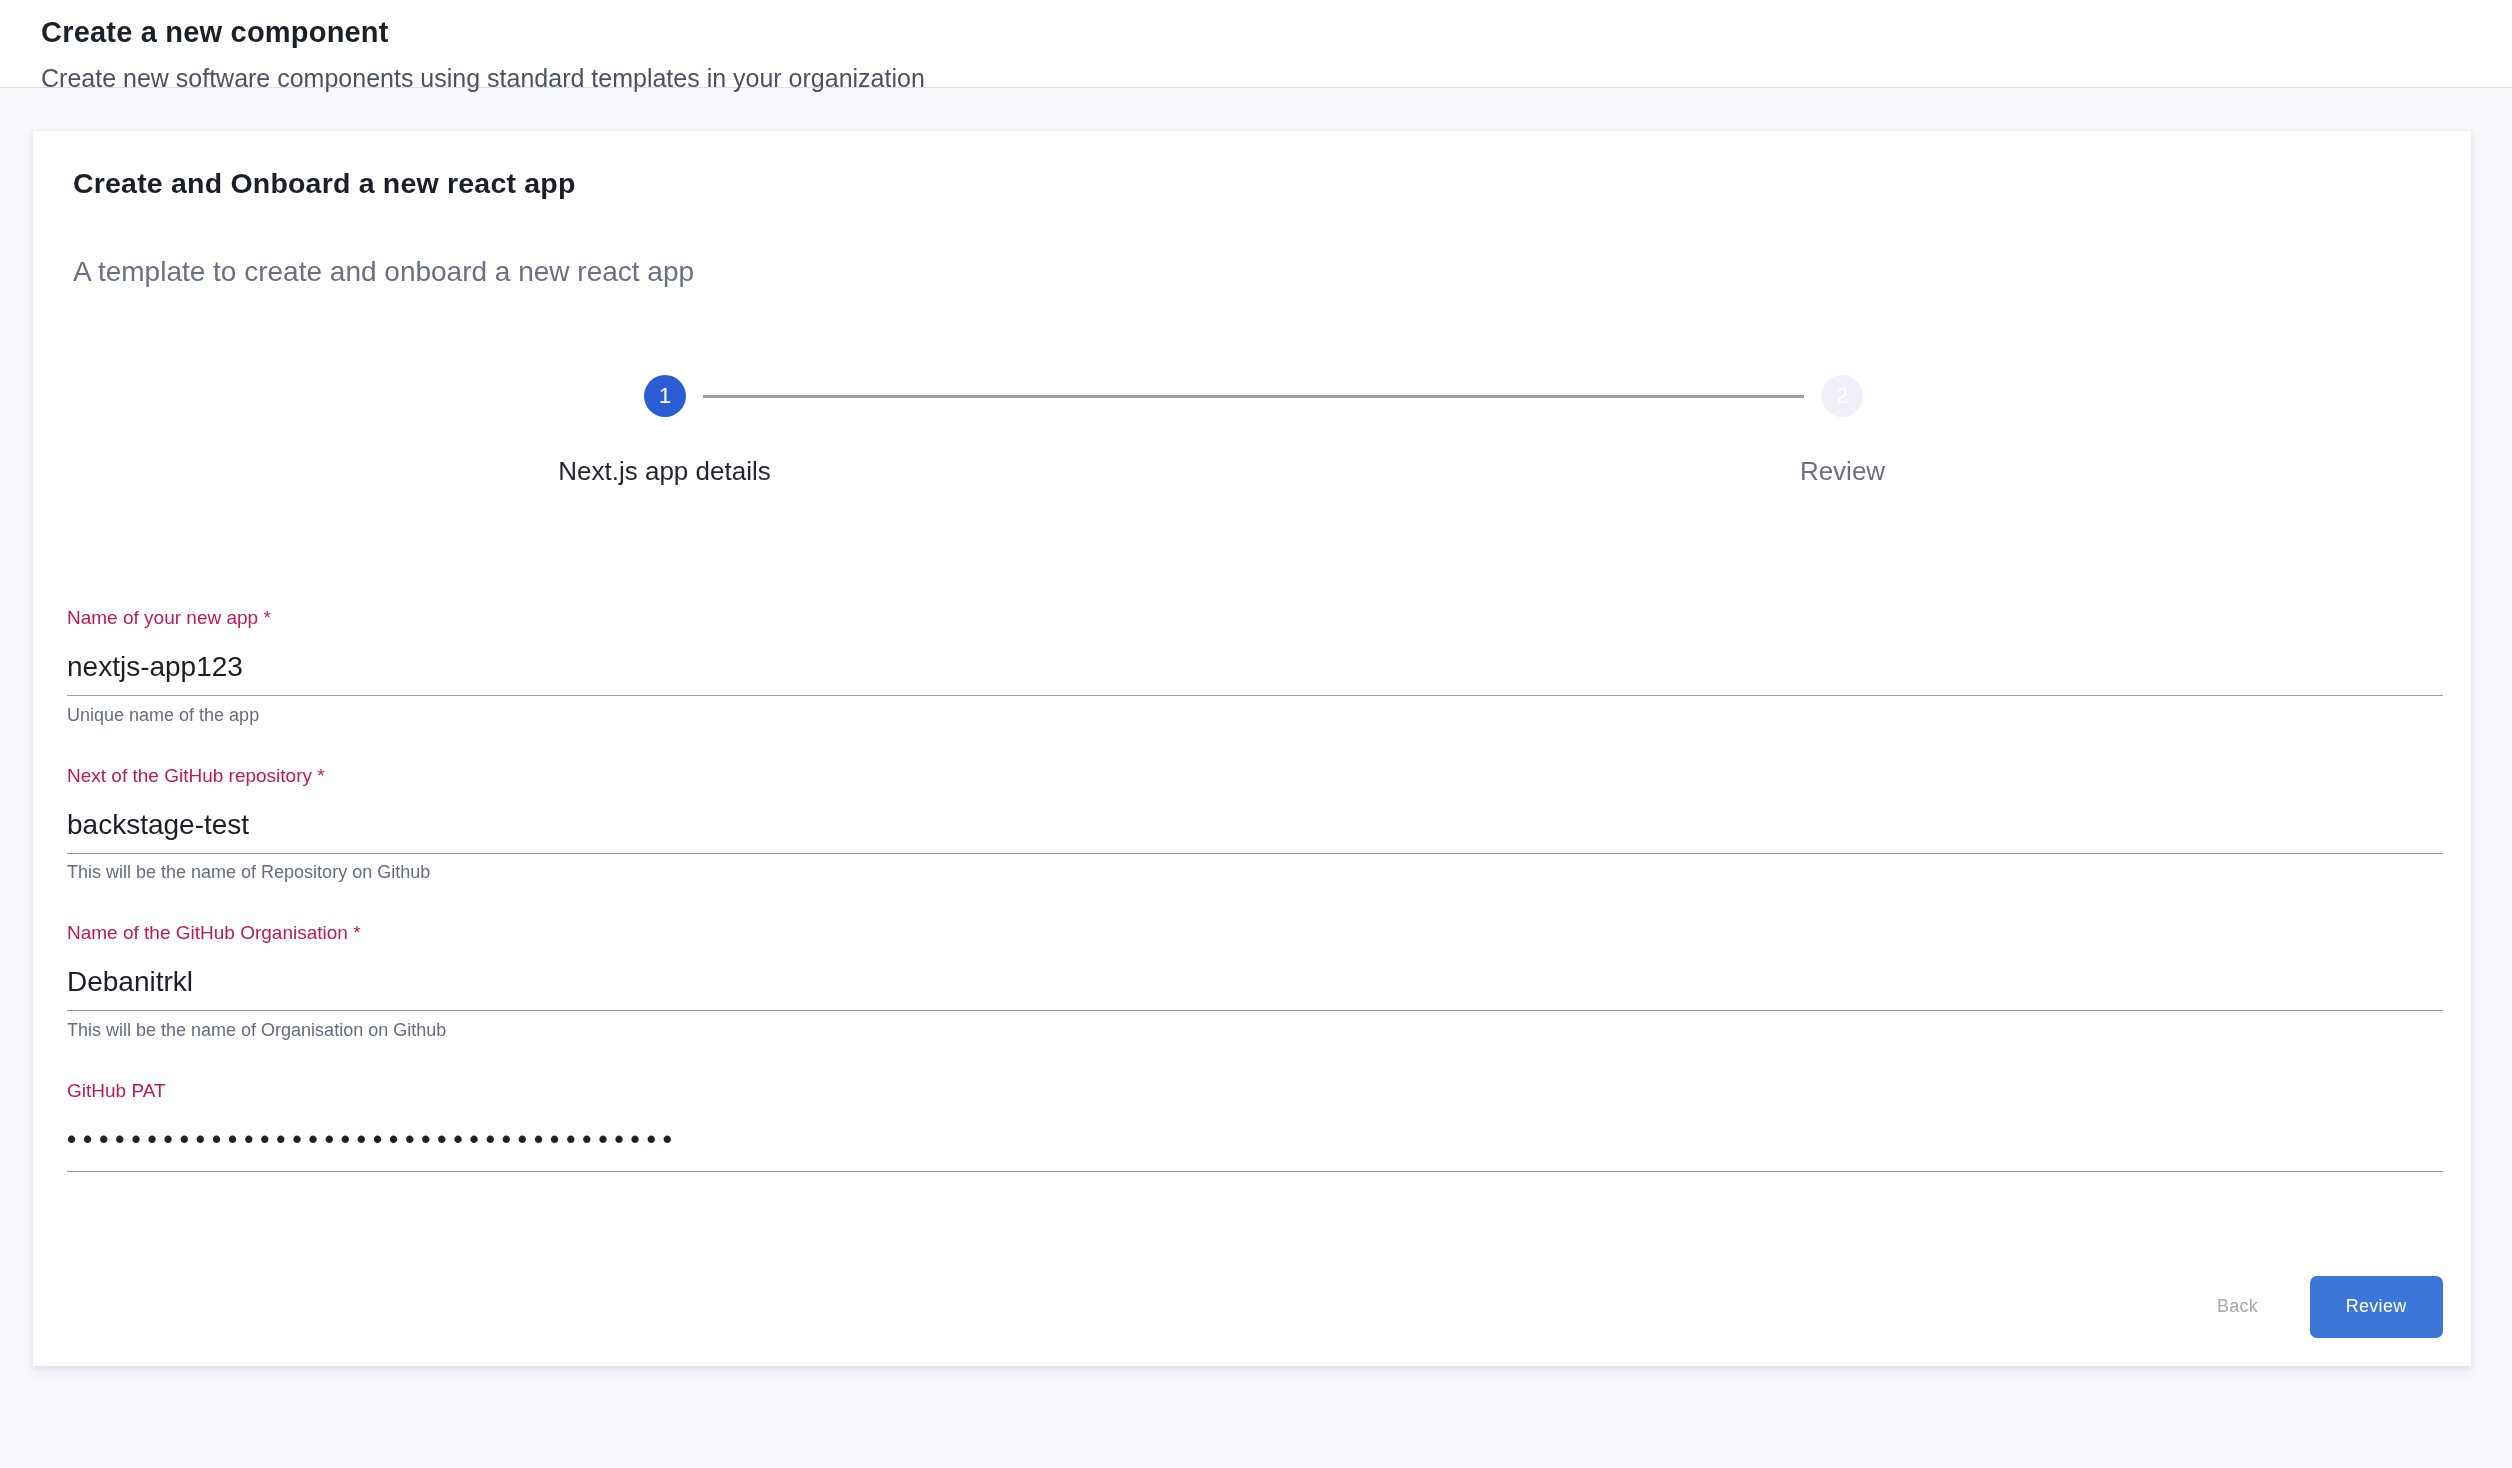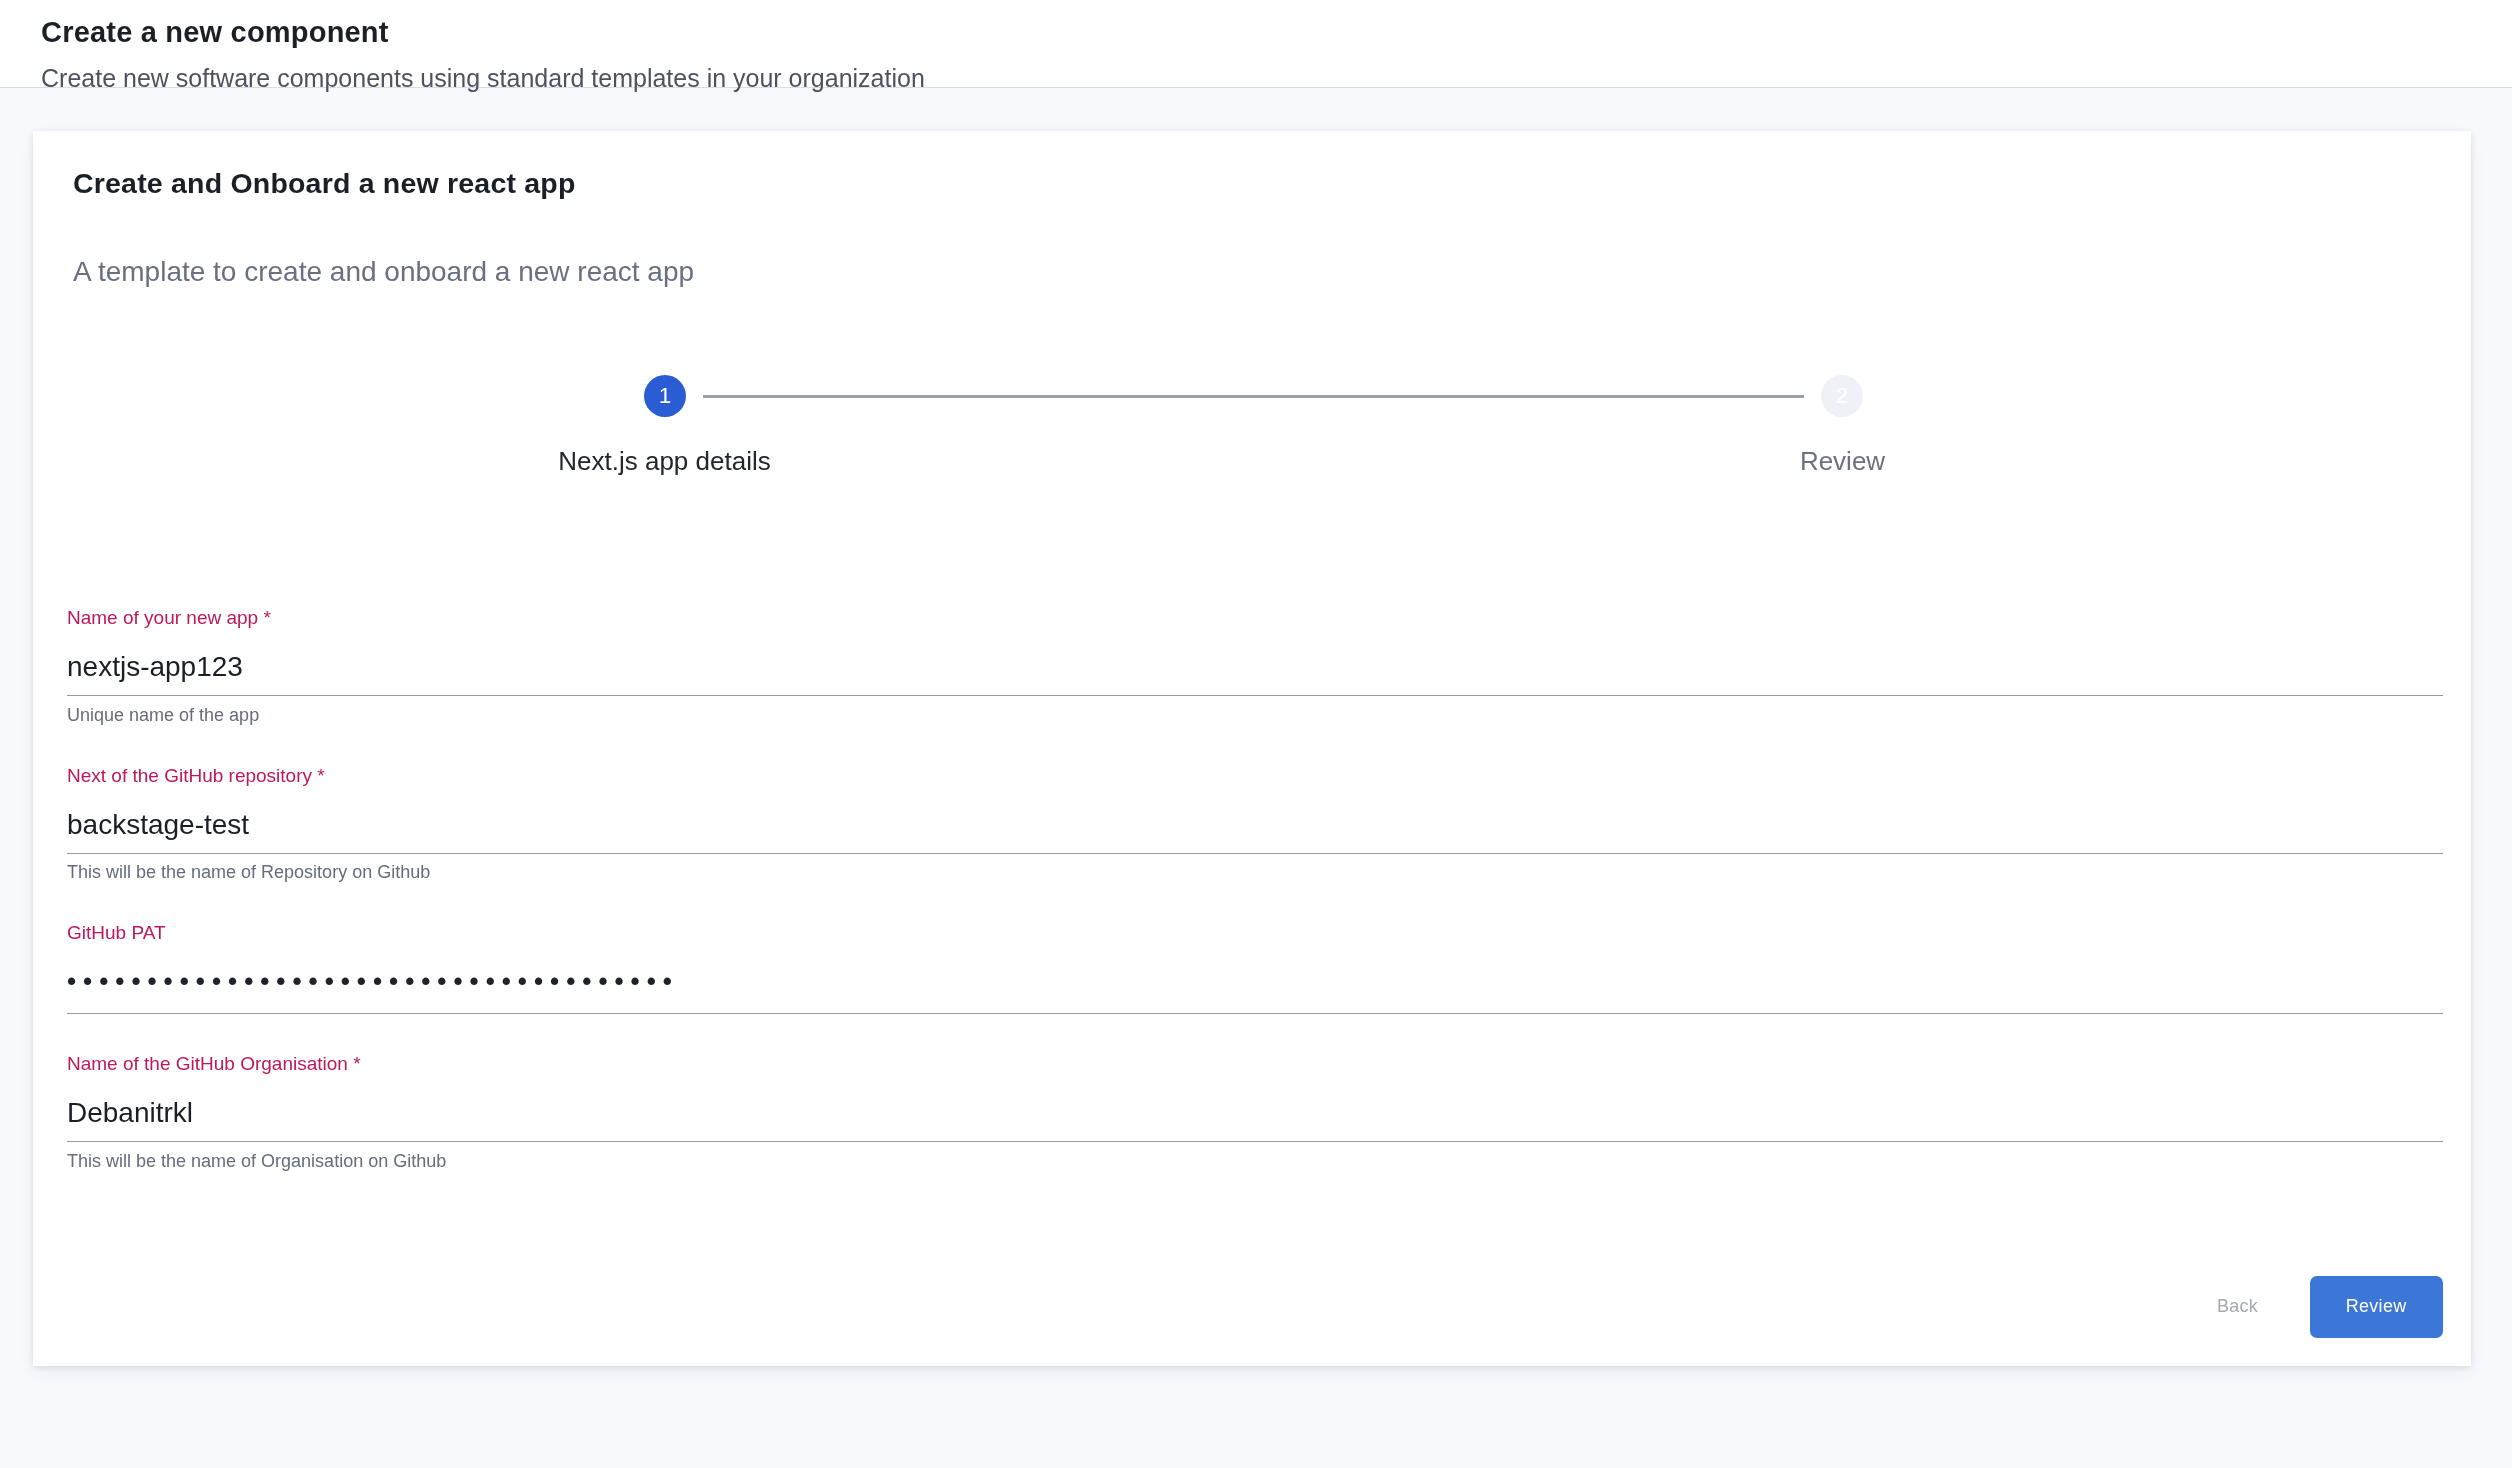--- a/index.html
+++ b/index.html
@@ -84,21 +84,21 @@
   .step-connector {
     position: absolute;
     left: 670px;
     top: 20px;
     width: 1101px;
     height: 2.6px;
     background: #9aa0ad;
   }
   .step-label {
     position: absolute;
-    top: 71px;
+    top: 81px;
     width: 433px;
     text-align: center;
     font-size: 26px;
   }
   .step-label.active { left: 415px; color: #23262e; }
   .step-label.upcoming { left: 1593px; color: #6b7183; }
 
   
   .form {
     margin: 95px 28.5px 0 34px;
@@ -194,28 +194,28 @@
       <div class="field-helper">Unique name of the app</div>
     </div>
 
     <div class="field">
       <label class="field-label">Next of the GitHub repository *</label>
       <input class="field-input" type="text" value="backstage-test" style="">
       <div class="field-helper">This will be the name of Repository on Github</div>
     </div>
 
     <div class="field">
-      <label class="field-label">GitHub PAT</label>
-      <input class="field-input password" type="text" value="••••••••••••••••••••••••••••••••••••••" style="">
-    </div>
-
-    <div class="field">
       <label class="field-label">Name of the GitHub Organisation *</label>
       <input class="field-input" type="text" value="Debanitrkl" style="">
       <div class="field-helper">This will be the name of Organisation on Github</div>
+    </div>
+
+    <div class="field">
+      <label class="field-label">GitHub PAT</label>
+      <input class="field-input password" type="text" value="••••••••••••••••••••••••••••••••••••••" style="">
     </div>
 
   </div>
 
   <div class="actions">
     <button class="btn btn-back">Back</button>
     <button class="btn btn-review">Review</button>
   </div>
 </div>
 

